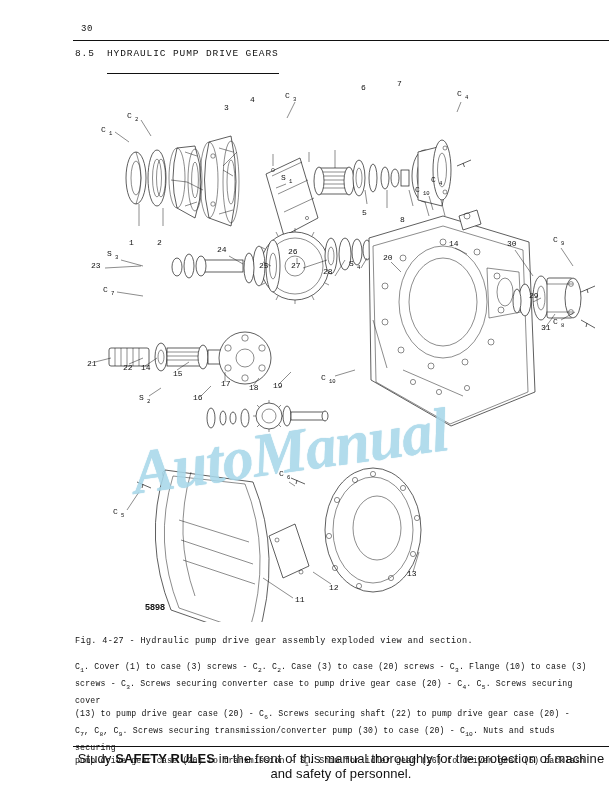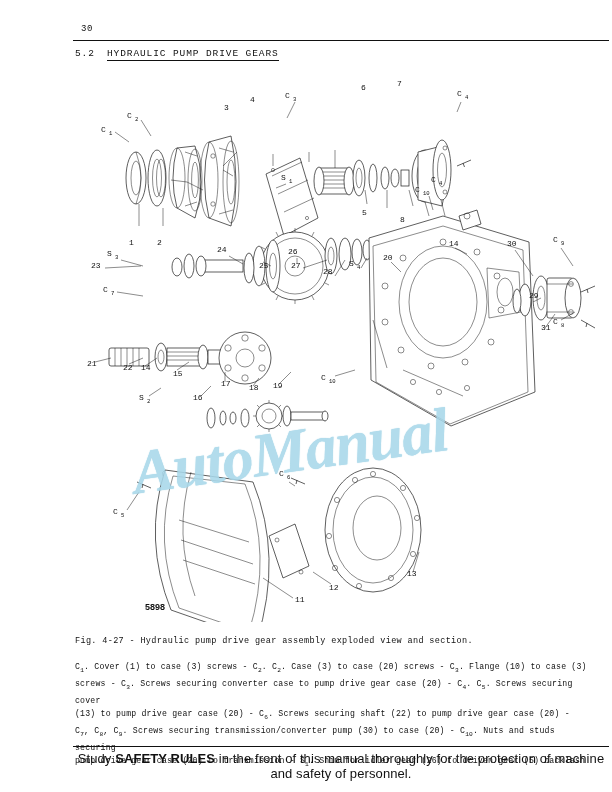--- a/index.html
+++ b/index.html
@@ -45,21 +45,21 @@
     letter-spacing: .9px;
     white-space: nowrap;
   }
   .section-head .sec-no {
     display: inline-block;
     width: 32px;
   }
   .section-head .sec-title {
     display: inline-block;
     border-bottom: 1px solid #111;
-    padding-bottom: 1px;
+    padding-bottom: 14px;
   }
 
   
   .figure {
     position: absolute;
     left: 38px; top: 70px;
     width: 536px; height: 552px;
     overflow: hidden;
   }
   .figure svg { display:block; }
@@ -127,21 +127,21 @@
 </style>
 </head>
 <body>
 
 <div class="page">
 
   <div class="page-number">30</div>
   <div class="rule-top"></div>
 
   <div class="section-head">
-    <span class="sec-no">5.2</span><span class="sec-title">HYDRAULIC PUMP DRIVE GEARS</span>
+    <span class="sec-no">8.5</span><span class="sec-title">HYDRAULIC PUMP DRIVE GEARS</span>
   </div>
 
   <div class="figure">
     <svg width="536" height="552" viewBox="0 0 536 552" xmlns="http://www.w3.org/2000/svg">
       <defs>
         <style>
           .ln { stroke:#1a1a1a; stroke-width:.7; fill:none; }
           .lnt { stroke:#1a1a1a; stroke-width:.5; fill:none; }
           .lead { stroke:#1a1a1a; stroke-width:.5; fill:none; }
           .fillw { fill:#ffffff; stroke:#1a1a1a; stroke-width:.7; }

